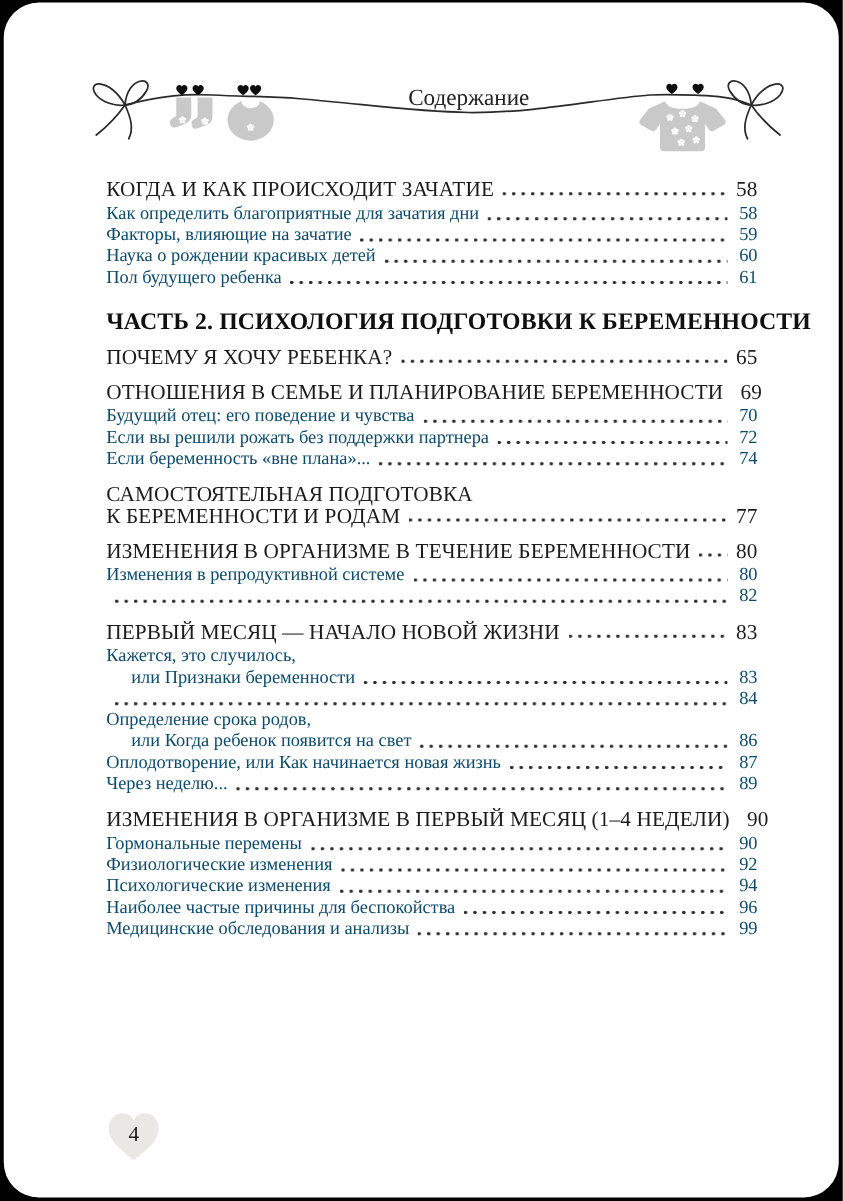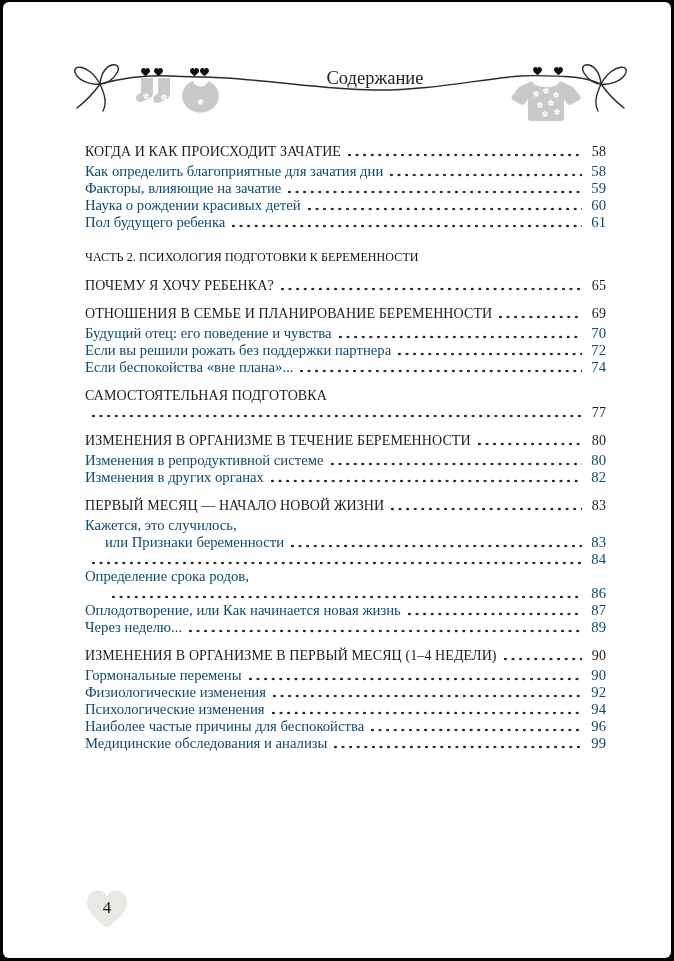--- a/index.html
+++ b/index.html
@@ -1,23 +1,23 @@
 <!DOCTYPE html>
 <html><head>
 <meta charset="utf-8">
 <style>
   html,body{margin:0;padding:0;width:674px;height:961px;overflow:hidden;background:#000;}
   body{font-family:"Liberation Serif","DejaVu Serif",serif;}
-  .page{position:absolute;left:3px;top:2px;right:3px;bottom:3px;background:#fff;border-radius:6px;overflow:hidden;}
+  .page{position:absolute;left:3px;top:2px;right:3px;bottom:3px;background:#fff;border-radius:28px;overflow:hidden;}
   .decor{position:absolute;left:-3px;top:52px;width:674px;height:72px;}
   .content{position:absolute;left:82px;top:122px;width:521px;}
   .toc{padding-top:8px;}
-  .t-section{font-size:14px;color:#1c1c1c;margin:11px 0 3px;letter-spacing:.1px;}
+  .t-section{font-size:17px;color:#1c1c1c;margin:11px 0 3px;letter-spacing:.1px;}
   .t-sub{font-size:14.7px;color:#0c4a6e;margin:0;}
-  .t-part{font-size:12px;font-weight:normal;color:#101010;margin:18px 0 2px;line-height:18px;letter-spacing:.1px;}
+  .t-part{font-size:19px;font-weight:bold;color:#101010;margin:18px 0 2px;line-height:18px;letter-spacing:.1px;}
   .toc-line{display:flex;align-items:baseline;line-height:17px;}
   .toc-line .title{flex:0 0 auto;white-space:nowrap;}
   .indent2{padding-left:20px;}
   .leader{flex:1 1 auto;align-self:flex-end;height:4px;margin:0 2px 3px 7px;
     background-image:radial-gradient(circle at 1.4px 2px, #2d2d2d 1.15px, transparent 1.6px);
     background-size:7.6px 4px;background-repeat:repeat-x;background-position:left bottom;}
   .pagenum{flex:0 0 auto;min-width:22px;text-align:right;}
   .footer-heart{position:absolute;left:81px;top:884px;width:46px;height:46px;}
 </style>
 </head>
@@ -155,51 +155,51 @@
         </div>
         <div class="toc-row t-sub">
           <div class="toc-line">
             <span class="title">Если вы решили рожать без поддержки партнера</span>
             <span class="leader"></span>
             <span class="pagenum">72</span>
           </div>
         </div>
         <div class="toc-row t-sub">
           <div class="toc-line">
-            <span class="title">Если беспокойства «вне плана»...</span>
+            <span class="title">Если беременность «вне плана»...</span>
             <span class="leader"></span>
             <span class="pagenum">74</span>
           </div>
         </div>
         <div class="toc-row t-section">
           <div class="toc-line">
             <span class="title">САМОСТОЯТЕЛЬНАЯ ПОДГОТОВКА</span>
           </div>
           <div class="toc-line">
+            <span class="title">К БЕРЕМЕННОСТИ И РОДАМ</span>
             <span class="leader"></span>
             <span class="pagenum">77</span>
           </div>
         </div>
         <div class="toc-row t-section">
           <div class="toc-line">
             <span class="title">ИЗМЕНЕНИЯ В ОРГАНИЗМЕ В ТЕЧЕНИЕ БЕРЕМЕННОСТИ</span>
             <span class="leader"></span>
             <span class="pagenum">80</span>
           </div>
         </div>
         <div class="toc-row t-sub">
           <div class="toc-line">
             <span class="title">Изменения в репродуктивной системе</span>
             <span class="leader"></span>
             <span class="pagenum">80</span>
           </div>
         </div>
         <div class="toc-row t-sub">
           <div class="toc-line">
-            <span class="title">Изменения в других органах</span>
             <span class="leader"></span>
             <span class="pagenum">82</span>
           </div>
         </div>
         <div class="toc-row t-section">
           <div class="toc-line">
             <span class="title">ПЕРВЫЙ МЕСЯЦ — НАЧАЛО НОВОЙ ЖИЗНИ</span>
             <span class="leader"></span>
             <span class="pagenum">83</span>
           </div>
@@ -218,20 +218,21 @@
           <div class="toc-line">
             <span class="leader"></span>
             <span class="pagenum">84</span>
           </div>
         </div>
         <div class="toc-row t-sub">
           <div class="toc-line">
             <span class="title">Определение срока родов,</span>
           </div>
           <div class="toc-line indent2">
+            <span class="title">или Когда ребенок появится на свет</span>
             <span class="leader"></span>
             <span class="pagenum">86</span>
           </div>
         </div>
         <div class="toc-row t-sub">
           <div class="toc-line">
             <span class="title">Оплодотворение, или Как начинается новая жизнь</span>
             <span class="leader"></span>
             <span class="pagenum">87</span>
           </div>

